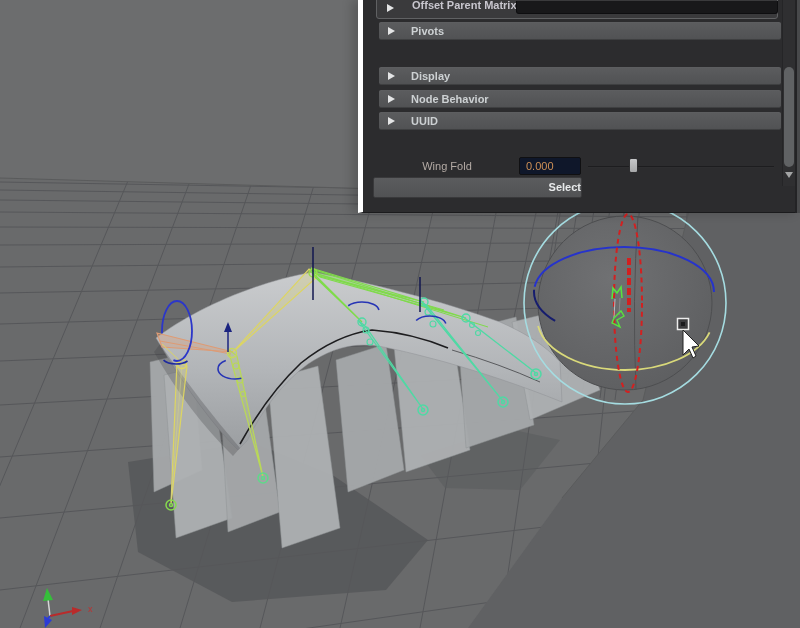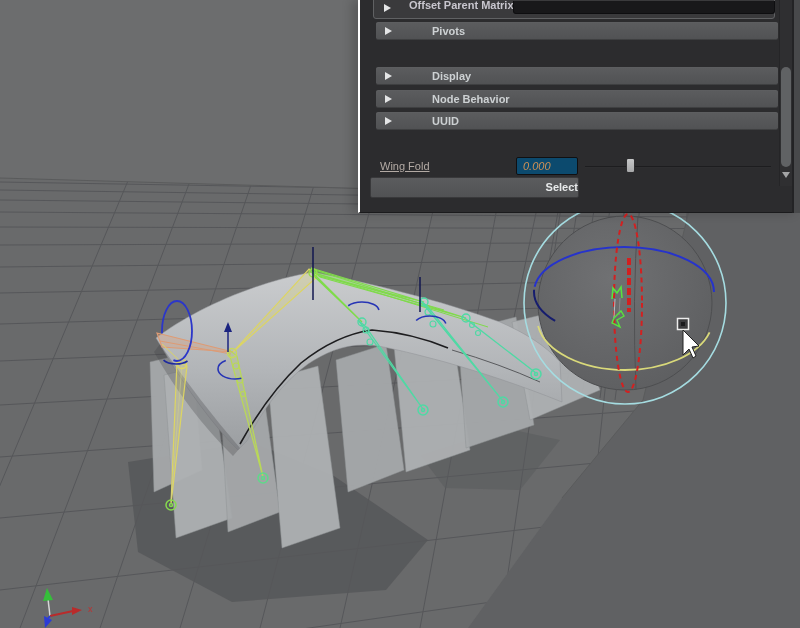--- a/index.html
+++ b/index.html
@@ -6,53 +6,53 @@
   * { box-sizing:border-box; }
   #stage {
     position:relative; width:800px; height:628px; overflow:hidden;
     font-family:"Liberation Sans", sans-serif; background:#6c6d6e;
   }
   #scene { position:absolute; left:0; top:0; }
 
   
   .attr-panel {
     position:absolute; left:358px; top:0; width:442px; height:213px;
-    background:#2c2c2e; border-left:2px solid #ffffff; border-bottom:1px solid #1b1b1d;
+    background:#2c2c2e; border-left:5px solid #ffffff; border-bottom:1px solid #1b1b1d;
     box-shadow:-6px 0 10px rgba(0,0,0,0.18);
     font-size:11px;
   }
   .opm-frame {
     position:absolute; left:13px; top:-6px; width:402px; height:25px;
     background:#3a3a3c; border:1px solid #606163; border-radius:3px;
   }
   .opm-label { position:absolute; left:35px; top:4px; color:#c8c6ce; font-weight:bold; }
   .opm-field {
     position:absolute; left:139px; top:6px; width:262px; height:13px;
     background:#18181a; border:1px solid #0e0e10; border-top:none; border-radius:0 0 3px 3px;
   }
   .sec-bar {
     position:absolute; left:16px; width:402px; height:18px;
     background:linear-gradient(#5b5c5e,#515254); border-radius:2px;
     border-top:1px solid rgba(255,255,255,0.07); border-bottom:1px solid rgba(0,0,0,0.3);
     cursor:default;
   }
-  .sec-label { position:absolute; left:32px; top:2px; color:#cdd1d3; font-weight:bold;margin-left:24px; }
+  .sec-label { position:absolute; left:32px; top:2px; color:#cdd1d3; font-weight:bold; }
   .tri-right {
     position:absolute; width:0; height:0;
     border-left:7px solid #e4e5e6; border-top:4.5px solid transparent; border-bottom:4.5px solid transparent;
   }
   .tri-down {
     position:absolute; width:0; height:0;
     border-top:7px solid #e4e5e6; border-left:4.5px solid transparent; border-right:4.5px solid transparent;
   }
-  .wf-label { position:absolute; left:20px; top:160px; width:128px; text-align:left; color:#b3aaa4;text-decoration:underline; }
+  .wf-label { position:absolute; left:20px; top:160px; width:128px; text-align:center; color:#b3aaa4; }
   .wf-field {
     position:absolute; left:156px; top:157px; width:62px; height:18px;
-    background:#0c4a6e; border:1px solid #101012; border-radius:2px;
-    color:#cf9055; line-height:16px; padding-left:6px;font-style:italic;
+    background:#0f172a; border:1px solid #101012; border-radius:2px;
+    color:#cf9055; line-height:16px; padding-left:6px;
   }
   .wf-track { position:absolute; left:225px; top:166px; width:186px; height:2px; background:#1d1d1f;
     border-bottom:1px solid rgba(255,255,255,0.08); }
   .wf-handle {
     position:absolute; left:266px; top:158px; width:9px; height:15px;
     background:linear-gradient(#c6c7c8,#a7a8a9); border:1px solid #2e2e30; border-radius:2px;
   }
   .sb-track { position:absolute; left:419px; top:0; width:13px; height:186px; background:#2f2f31; border-left:1px solid #252527; }
   .sb-thumb { position:absolute; left:1px; top:67px; width:10px; height:100px; background:#606264; border-radius:5px; }
   .sb-arrow { position:absolute; left:2px; top:172px; width:0; height:0;

